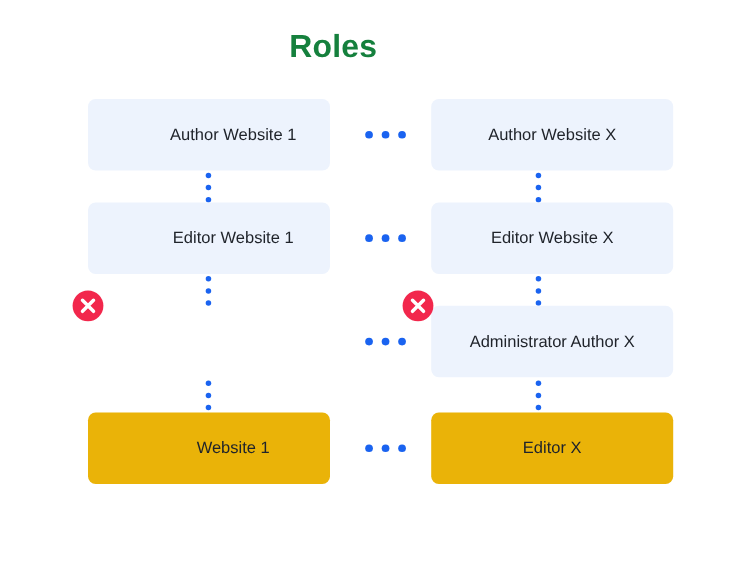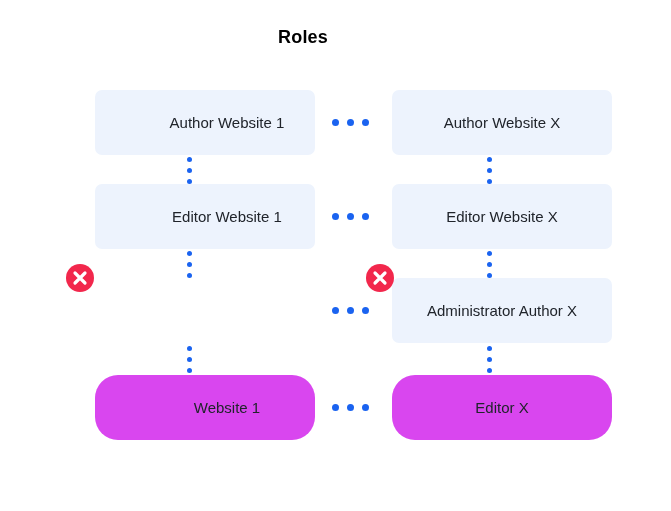--- a/index.html
+++ b/index.html
@@ -21,23 +21,23 @@
     height: 511px;
   }
 
   
   .title {
     position: absolute;
     left: 0;
     top: 27px;
     width: 606px;
     text-align: center;
-    font-size: 18px;
+    font-size: 29px;
     font-weight: bold;
-    color: #000000;
+    color: #15803d;
     letter-spacing: 0.2px;
   }
 
   
   .grid {
     position: absolute;
     left: 80px;
     top: 90px;
     width: 520px;
     height: 352px;
@@ -58,24 +58,24 @@
     position: absolute;
     width: 220px;
     height: 65px;
     border-radius: 7px;
     background: #edf3fd;
     display: flex;
     align-items: center;
     justify-content: center;
     box-sizing: border-box;
   }
-  .node.left  { left: 15px; padding-left: 44px; }
+  .node.left  { left: 0px; padding-left: 44px; }
   .node.right { left: 312px; }
 
-  .node.strong { background: #d946ef; border-radius: 23px; }
+  .node.strong { background: #eab308; }
 
   .node-label {
     font-size: 15px;
     color: #20242b;
     line-height: 1;
     white-space: nowrap;
   }
 
   
   .h-ellipsis {

